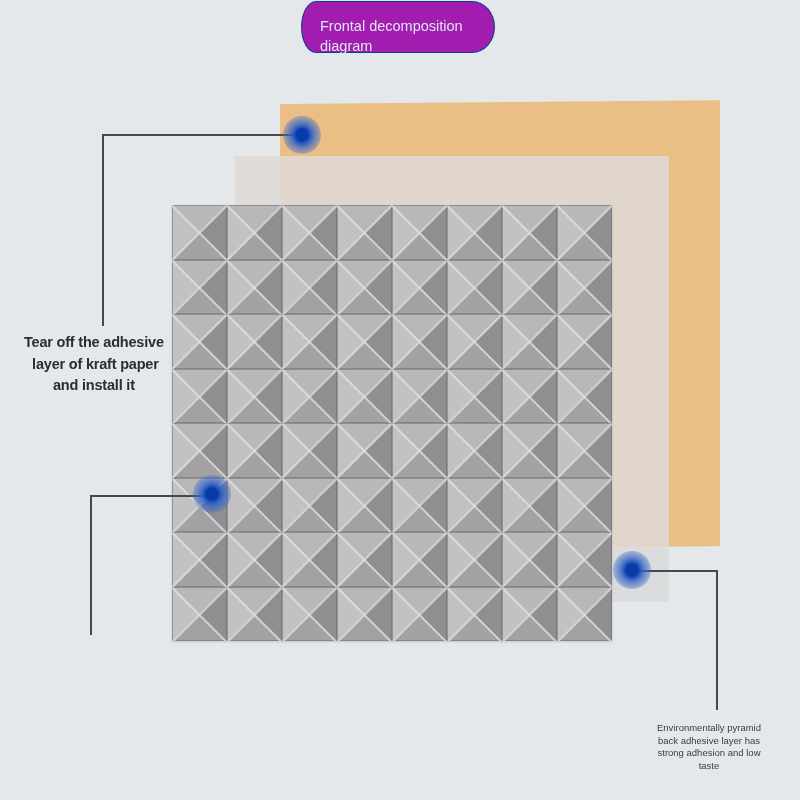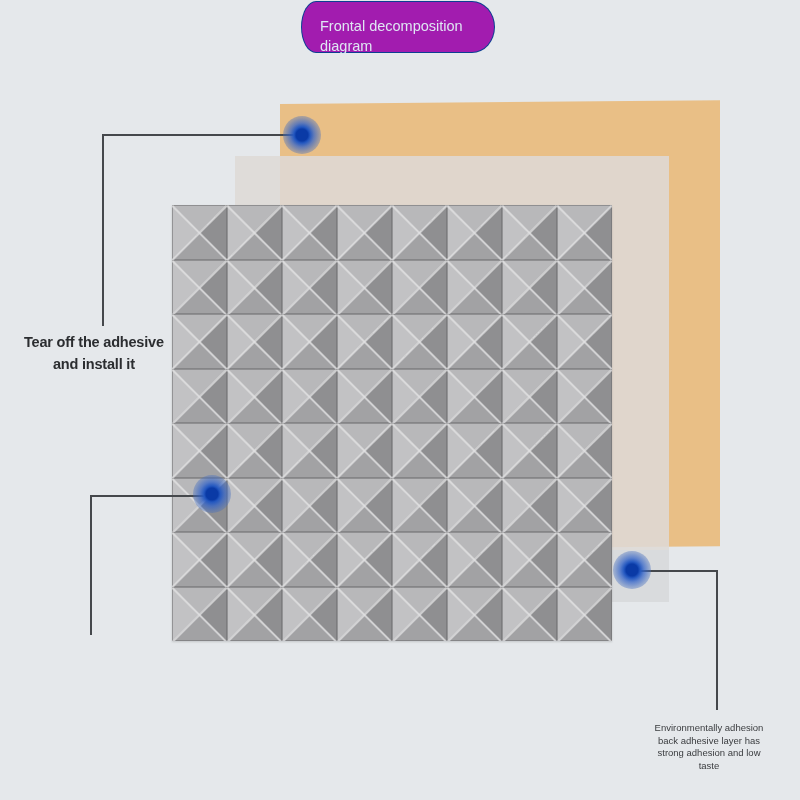--- a/index.html
+++ b/index.html
@@ -172,24 +172,25 @@
 
 <div class="abs line h" style="left:632px; top:570px; width:85px;"></div>
 <div class="abs line v" style="left:716px; top:570px; height:140px;"></div>
 
 <div class="abs dot" style="left:302px; top:135px;"></div>
 <div class="abs dot" style="left:212px; top:494px;"></div>
 <div class="abs dot" style="left:632px; top:570px;"></div>
 
 <div class="abs label label-kraft">
   <span>Tear off the adhesive</span>
+  <span class="indent">layer of kraft paper</span>
   <span>and install it</span>
 </div>
 
 <div class="abs label label-foam">
 </div>
 
 <div class="abs label label-back">
-  <span>Environmentally adhesion</span>
+  <span>Environmentally pyramid</span>
   <span>back adhesive layer has</span>
   <span>strong adhesion and low</span>
   <span>taste</span>
 </div>
 
 </body></html>

